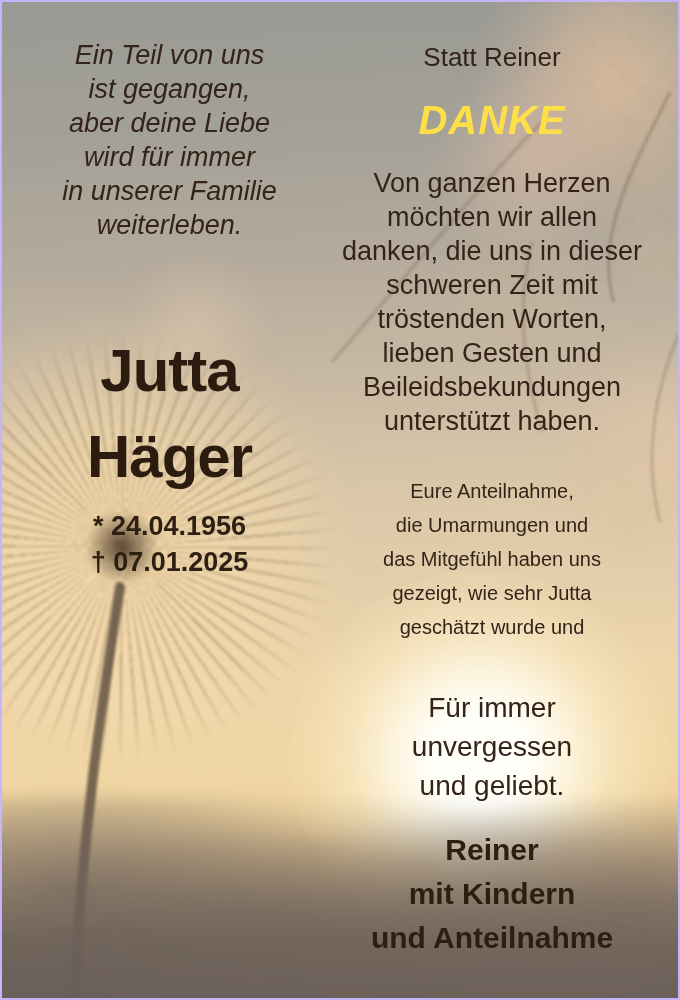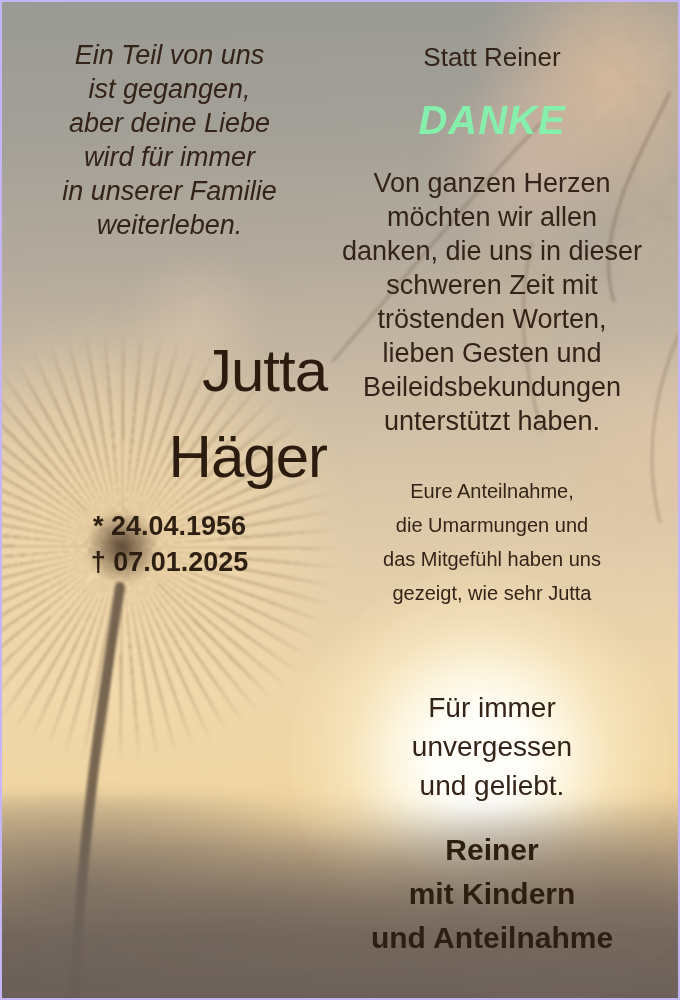--- a/index.html
+++ b/index.html
@@ -87,25 +87,25 @@
         rgba(107,97,90,.45) 38%,
         rgba(104,94,87,.92) 64%,
         #675d58 100%);
     filter:blur(7px);
   }
   
   .tb{position:absolute;text-align:center;}
   .epigraph{left:10px;top:36px;width:315px;font-style:italic;font-size:27px;line-height:34px;}
   .statt{left:322px;top:40px;width:336px;font-size:26px;}
   .danke{left:322px;top:96px;width:336px;font-size:40px;font-weight:700;font-style:italic;
-         letter-spacing:1px;color:#86efac;}
+         letter-spacing:1px;color:#fde047;}
   .thanks{left:322px;top:164px;width:336px;font-size:27px;line-height:34px;}
   .sympathy{left:322px;top:472px;width:336px;font-size:20px;line-height:34px;}
-  .name{left:10px;top:326px;width:315px;font-size:60px;font-weight:400;line-height:86px;
-        color:#2c1c10;letter-spacing:-1px;text-align:right;}
+  .name{left:10px;top:326px;width:315px;font-size:60px;font-weight:700;line-height:86px;
+        color:#2c1c10;letter-spacing:-1px;}
   .dates{left:10px;top:506px;width:315px;font-size:27px;font-weight:700;line-height:36px;color:#2e1f13;}
   .remembrance{left:322px;top:686px;width:336px;font-size:28px;line-height:39px;}
   .family{left:322px;top:826px;width:336px;font-size:30px;font-weight:700;line-height:44px;color:#2e1e12;}
 </style>
 </head>
 <body>
 
 <div class="card">
 
   <div class="bg-base"></div>
@@ -155,20 +155,21 @@
     <div>lieben Gesten und</div>
     <div>Beileidsbekundungen</div>
     <div>unterstützt haben.</div>
   </div>
 
   <div class="tb sympathy">
     <div>Eure Anteilnahme,</div>
     <div>die Umarmungen und</div>
     <div>das Mitgefühl haben uns</div>
     <div>gezeigt, wie sehr Jutta</div>
+    <div>geschätzt wurde und</div>
   </div>
 
   <div class="tb name">
     <div>Jutta</div>
     <div>Häger</div>
   </div>
   <div class="tb dates">
     <div>* 24.04.1956</div>
     <div>† 07.01.2025</div>
   </div>

